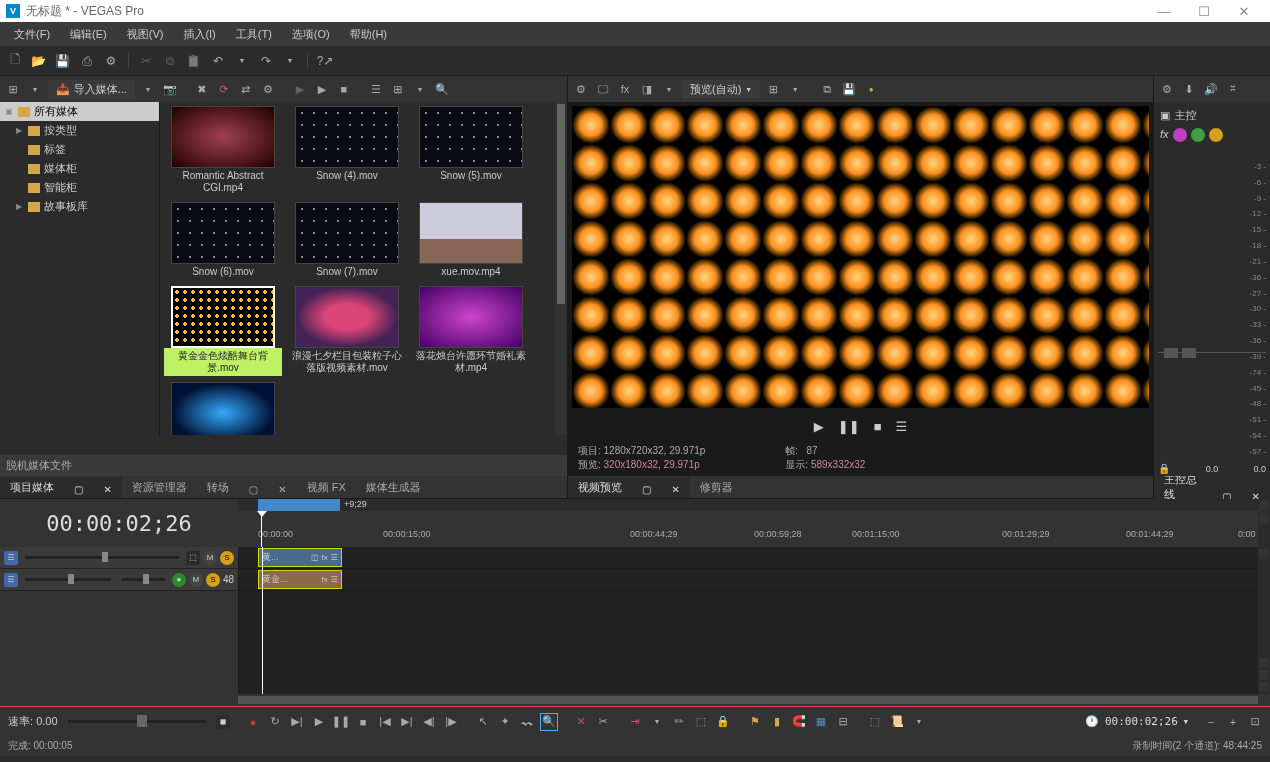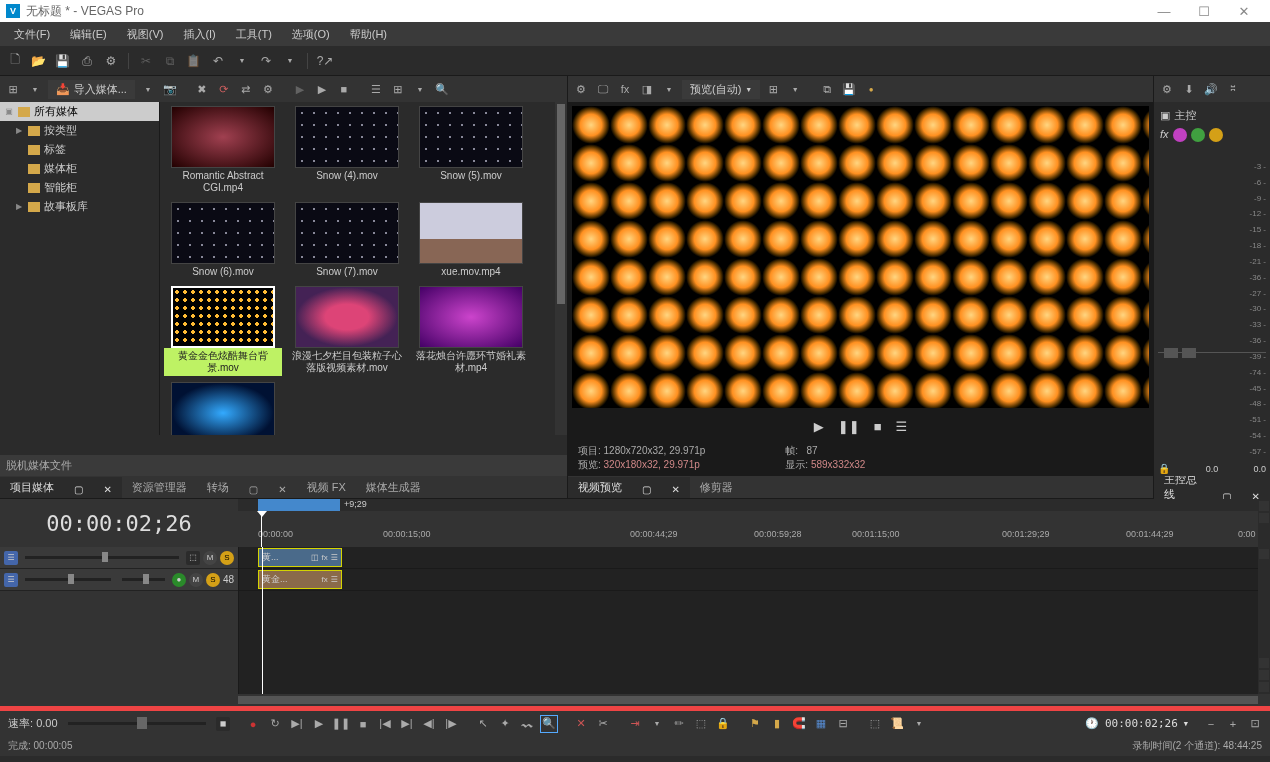--- a/index.html
+++ b/index.html
@@ -78,21 +78,21 @@
 .th-btn.green { background: #2a8a2a; }
 .th-slider { flex: 1; height: 3px; background: #222; margin: 0 4px; position: relative; }
 .th-slider::after { content:''; position: absolute; width: 6px; height: 10px; background: #888; top: -4px; left: 50%; }
 .track-content { flex: 1; background: #222; position: relative; border-left: 1px solid #1a1a1a; }
 .track-row { height: 22px; border-bottom: 1px solid #1a1a1a; position: relative; }
 .clip { position: absolute; top: 1px; bottom: 1px; background: #4a6a8a; border: 1px solid #d4d400; display: flex; align-items: center; overflow: hidden; font-size: 9px; padding: 0 3px; gap: 3px; }
 .clip.audio { background: #8a6a4a; }
 .clip-label { flex: 1; overflow: hidden; white-space: nowrap; }
 .clip-icon { font-size: 8px; }
 .scroll-h { height: 12px; background: #333; }
-.timeline-footer { height: 30px; background: #333; display: flex; align-items: center; border-top: 5px solid #ef4444; }
+.timeline-footer { height: 30px; background: #333; display: flex; align-items: center; border-top: 1px solid #ef4444; }
 .rate-box { width: 238px; display: flex; align-items: center; padding: 0 8px; gap: 10px; }
 .rate-slider { flex: 1; height: 3px; background: #222; position: relative; }
 .rate-slider::after { content:''; position: absolute; width: 10px; height: 12px; background: #666; top: -5px; left: 50%; }
 .transport { flex: 1; display: flex; align-items: center; gap: 4px; padding: 0 6px; }
 .tp-btn { width: 18px; height: 18px; display: flex; align-items: center; justify-content: center; cursor: pointer; color: #aaa; font-size: 11px; }
 .tp-btn.rec { color: #cc3333; }
 .tp-btn.outlined { border: 1px solid #5af; color: #5af; }
 .tp-sep { width: 6px; }
 .tc-display { display: flex; align-items: center; gap: 6px; padding: 0 8px; font-size: 11px; color: #ddd; font-family: monospace; }
 .zoom-ctrl { display: flex; align-items: center; gap: 4px; padding: 0 6px; }

